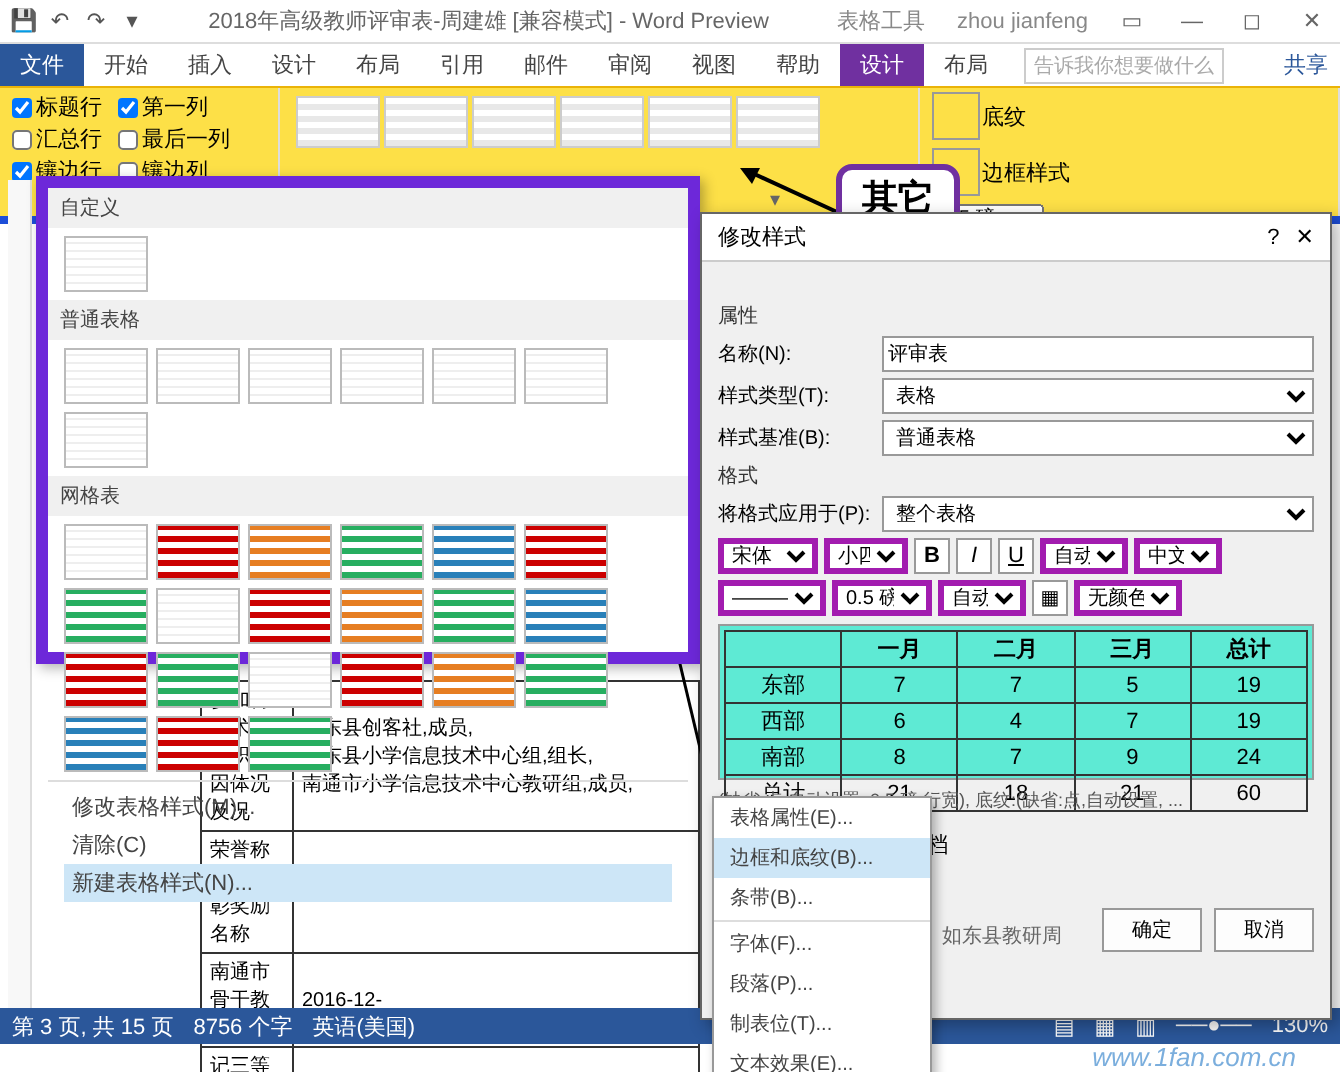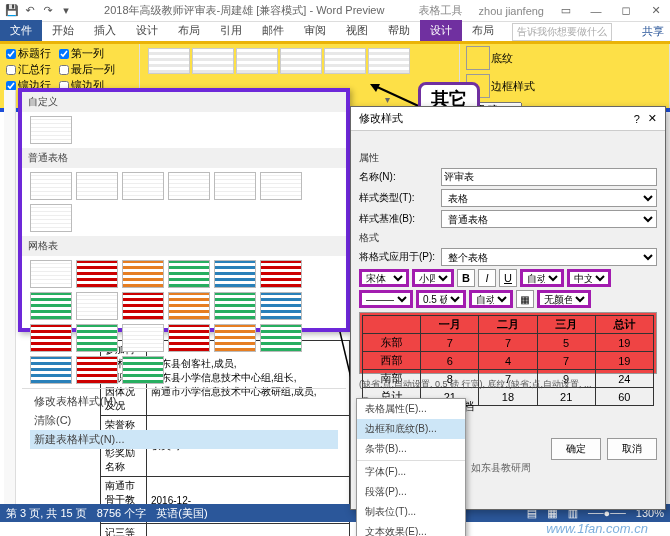--- a/index.html
+++ b/index.html
@@ -4,40 +4,40 @@
 <style>
 *{box-sizing:border-box;margin:0;padding:0;font-family:"Microsoft YaHei",SimSun,sans-serif;font-size:11px}
 body{background:#fff;width:670px;height:536px;overflow:hidden;position:relative}
 .titlebar{height:22px;background:#fff;display:flex;align-items:center;border-bottom:1px solid #ddd}
 .qat{display:flex;gap:2px;padding:0 4px}
 .qat-btn{width:16px;height:16px;display:flex;align-items:center;justify-content:center;color:#555}
 .title-txt{flex:1;text-align:center;color:#666;font-size:11px}
 .tool-ctx{color:#888;padding:0 8px}
 .win-btns{display:flex;gap:2px}
 .win-btn{width:28px;height:20px;display:flex;align-items:center;justify-content:center;color:#666}
-.ribbon-tabs{height:22px;background:#fff;display:flex;align-items:flex-end;border-bottom:3px solid #eab308}
+.ribbon-tabs{height:22px;background:#fff;display:flex;align-items:center;border-bottom:1px solid #eab308}
 .tab{padding:3px 10px;color:#444;cursor:pointer}
 .tab.file{background:#2b579a;color:#fff}
 .tab.active{color:#2b579a}
 .tab.design{background:#7030a0;color:#fff}
 .share{margin-left:auto;padding:2px 6px;color:#2b579a}
 .ribbon{height:68px;background:#fde047;display:flex;border-bottom:4px solid #1d4ed8;position:relative}
 .rgroup{border-right:1px solid #ddd;padding:2px 6px;display:flex;flex-direction:column}
 .opts{display:flex;flex-direction:column;gap:1px;font-size:10px}
 .chk{display:flex;align-items:center;gap:2px}
 .chk input{width:10px;height:10px}
 .rgroup-label{font-size:10px;color:#666;text-align:center;margin-top:auto}
 .styles-gallery{flex:1;display:flex;flex-wrap:wrap;gap:2px;padding:2px;overflow:hidden}
 .style-thumb{width:42px;height:26px;border:1px solid #ccc;background:linear-gradient(#fff 50%,#e8e8e8 50%);background-size:100% 6px}
 .borders-grp{display:flex;gap:4px;padding:2px 6px}
 .bd-btn{display:flex;flex-direction:row;align-items:center;gap:1px;font-size:10px}
 .bd-icon{width:24px;height:24px;border:1px solid #999}
 .dropdown-arrow{position:absolute;right:280px;top:50px;font-size:10px;color:#666}
 
-.gallery-popup{position:absolute;left:18px;top:88px;width:332px;height:244px;background:#fff;border:4px solid #6d28d9;box-shadow:2px 2px 6px rgba(0,0,0,.3);z-index:5}
+.gallery-popup{position:absolute;left:18px;top:88px;width:332px;height:244px;background:#fff;border:6px solid #6d28d9;box-shadow:2px 2px 6px rgba(0,0,0,.3);z-index:5}
 .gal-hdr{padding:3px 6px;background:#f0f0f0;font-size:10px;color:#444}
 .gal-row{display:flex;flex-wrap:wrap;gap:4px;padding:4px 8px}
 .gal-thumb{width:42px;height:28px;border:1px solid #bbb;background:repeating-linear-gradient(0deg,#fff,#fff 3px,#eee 3px,#eee 4px)}
 .gal-thumb.color1{background:repeating-linear-gradient(0deg,#c00,#c00 3px,#fff 3px,#fff 6px)}
 .gal-thumb.color2{background:repeating-linear-gradient(0deg,#e67e22,#e67e22 3px,#fff 3px,#fff 6px)}
 .gal-thumb.color3{background:repeating-linear-gradient(0deg,#27ae60,#27ae60 3px,#fff 3px,#fff 6px)}
 .gal-thumb.color4{background:repeating-linear-gradient(0deg,#2980b9,#2980b9 3px,#fff 3px,#fff 6px)}
 .gal-menu{border-top:1px solid #ddd;padding:3px 8px;font-size:10px;color:#444}
 .gal-menu-item{padding:2px 4px}
 .gal-menu-item.hl{background:#cde6f7}
@@ -52,21 +52,21 @@
 .dlg-title span:first-child{flex:1;font-size:11px}
 .dlg-x{cursor:pointer}
 .dlg-body{padding:18px 8px}
 .dlg-sec{font-size:10px;color:#333;margin:2px 0}
 .dlg-row{display:flex;align-items:center;gap:4px;margin:3px 0}
 .dlg-row label{width:78px;font-size:10px}
 .dlg-row input,.dlg-row select{flex:1;font-size:10px;height:18px;border:1px solid #999;padding:0 2px;background:#fff}
 .fmt-row{display:flex;gap:3px;align-items:center;margin:3px 0}
 .fmt-row select,.fmt-row input{font-size:10px;height:18px;border:3px solid #a21caf;background:#fff}
 .fmt-btn{width:18px;height:18px;border:1px solid #999;background:#fff;font-size:10px;display:flex;align-items:center;justify-content:center}
-.preview{border:1px solid #999;background:#ef4444;margin:4px 0;padding:2px;height:62px}
+.preview{border:1px solid #999;background:#5eead4;margin:4px 0;padding:2px;height:78px}
 .preview table{border-collapse:collapse;width:100%;font-size:9px}
 .preview td,.preview th{border:1px solid #333;padding:1px 2px;text-align:center}
 .dlg-foot{display:flex;gap:6px;justify-content:flex-end;padding:6px 8px}
 .dlg-btn{padding:3px 14px;border:1px solid #999;background:#fdfdfd;font-size:10px}
 
 .ctx-menu{position:absolute;left:356px;top:398px;width:110px;background:#fff;border:1px solid #999;box-shadow:2px 2px 5px rgba(0,0,0,.3);z-index:20}
 .ctx-item{padding:3px 8px;font-size:10px;color:#444}
 .ctx-item.hl{background:#cde6f7}
 .ctx-sep{border-top:1px solid #ddd;margin:1px 0}
 .fmt-trigger{position:absolute;left:358px;bottom:26px;z-index:15}

